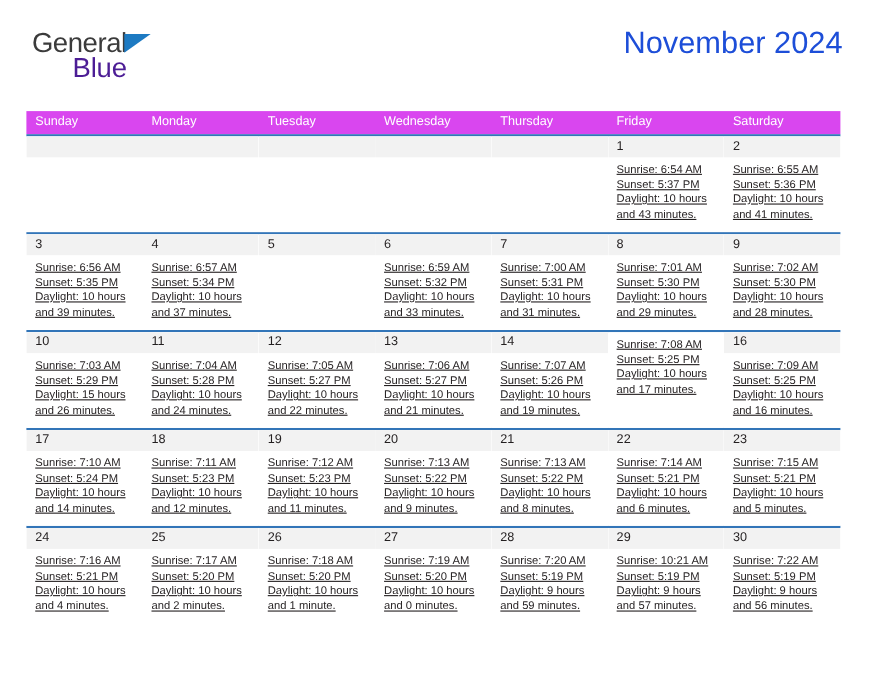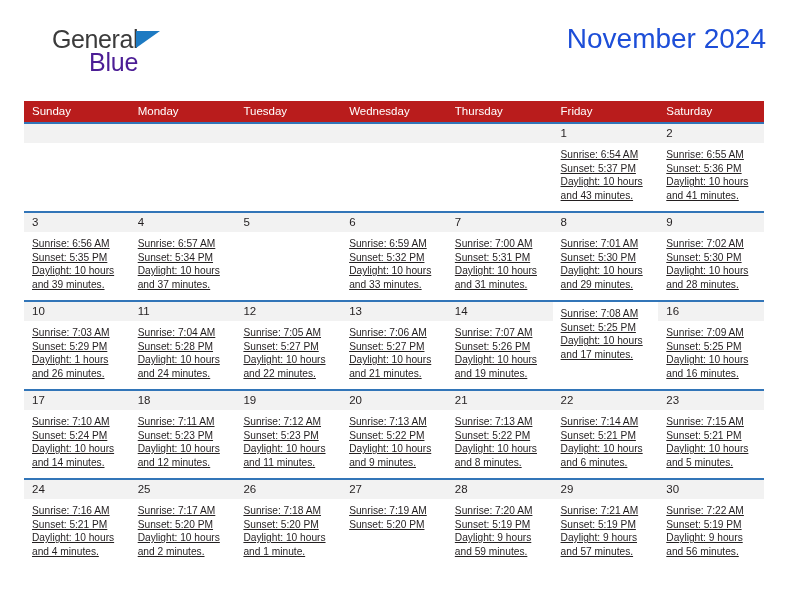--- a/index.html
+++ b/index.html
@@ -28,21 +28,20 @@
     height: 74px;
     padding-left: 5px;
     padding-right: 2px;
   }
 
   .logo {
     position: relative;
     width: 140px;
     height: 52px;
     padding-top: 4px;
-    margin-left: 23px;
   }
   .logo-general {
     font-size: 25px;
     letter-spacing: -0.4px;
     color: #3b3b3b;
     line-height: 26px;
     display: block;
   }
   .logo-blue {
     font-size: 25px;
@@ -80,21 +79,21 @@
 
   
   .calendar {
     width: 740px;
     margin-top: 5px;
   }
 
   .weekdays {
     display: grid;
     grid-template-columns: repeat(7, 1fr);
-    background: #b91c1c;
+    background: #d946ef;
     height: 21px;
   }
   .weekday {
     color: #ffffff;
     font-size: 11.5px;
     line-height: 21px;
     padding-left: 8px;
     white-space: nowrap;
   }
 
@@ -279,21 +278,21 @@
           </div>
         </div>
         <div class="week">
           <div class="cell">
             <div class="cell-head">
               <span class="daynum">10</span>
             </div>
             <div class="cell-body">
               <div class="info-line">Sunrise: 7:03 AM</div>
               <div class="info-line">Sunset: 5:29 PM</div>
-              <div class="info-line wrap">Daylight: 1 hours and 26 minutes.</div>
+              <div class="info-line wrap">Daylight: 15 hours and 26 minutes.</div>
             </div>
           </div>
           <div class="cell">
             <div class="cell-head">
               <span class="daynum">11</span>
             </div>
             <div class="cell-body">
               <div class="info-line">Sunrise: 7:04 AM</div>
               <div class="info-line">Sunset: 5:28 PM</div>
               <div class="info-line wrap">Daylight: 10 hours and 24 minutes.</div>
@@ -450,38 +449,39 @@
               <div class="info-line wrap">Daylight: 10 hours and 1 minute.</div>
             </div>
           </div>
           <div class="cell">
             <div class="cell-head">
               <span class="daynum">27</span>
             </div>
             <div class="cell-body">
               <div class="info-line">Sunrise: 7:19 AM</div>
               <div class="info-line">Sunset: 5:20 PM</div>
+              <div class="info-line wrap">Daylight: 10 hours and 0 minutes.</div>
             </div>
           </div>
           <div class="cell">
             <div class="cell-head">
               <span class="daynum">28</span>
             </div>
             <div class="cell-body">
               <div class="info-line">Sunrise: 7:20 AM</div>
               <div class="info-line">Sunset: 5:19 PM</div>
               <div class="info-line wrap">Daylight: 9 hours and 59 minutes.</div>
             </div>
           </div>
           <div class="cell">
             <div class="cell-head">
               <span class="daynum">29</span>
             </div>
             <div class="cell-body">
-              <div class="info-line">Sunrise: 7:21 AM</div>
+              <div class="info-line">Sunrise: 10:21 AM</div>
               <div class="info-line">Sunset: 5:19 PM</div>
               <div class="info-line wrap">Daylight: 9 hours and 57 minutes.</div>
             </div>
           </div>
           <div class="cell">
             <div class="cell-head">
               <span class="daynum">30</span>
             </div>
             <div class="cell-body">
               <div class="info-line">Sunrise: 7:22 AM</div>

